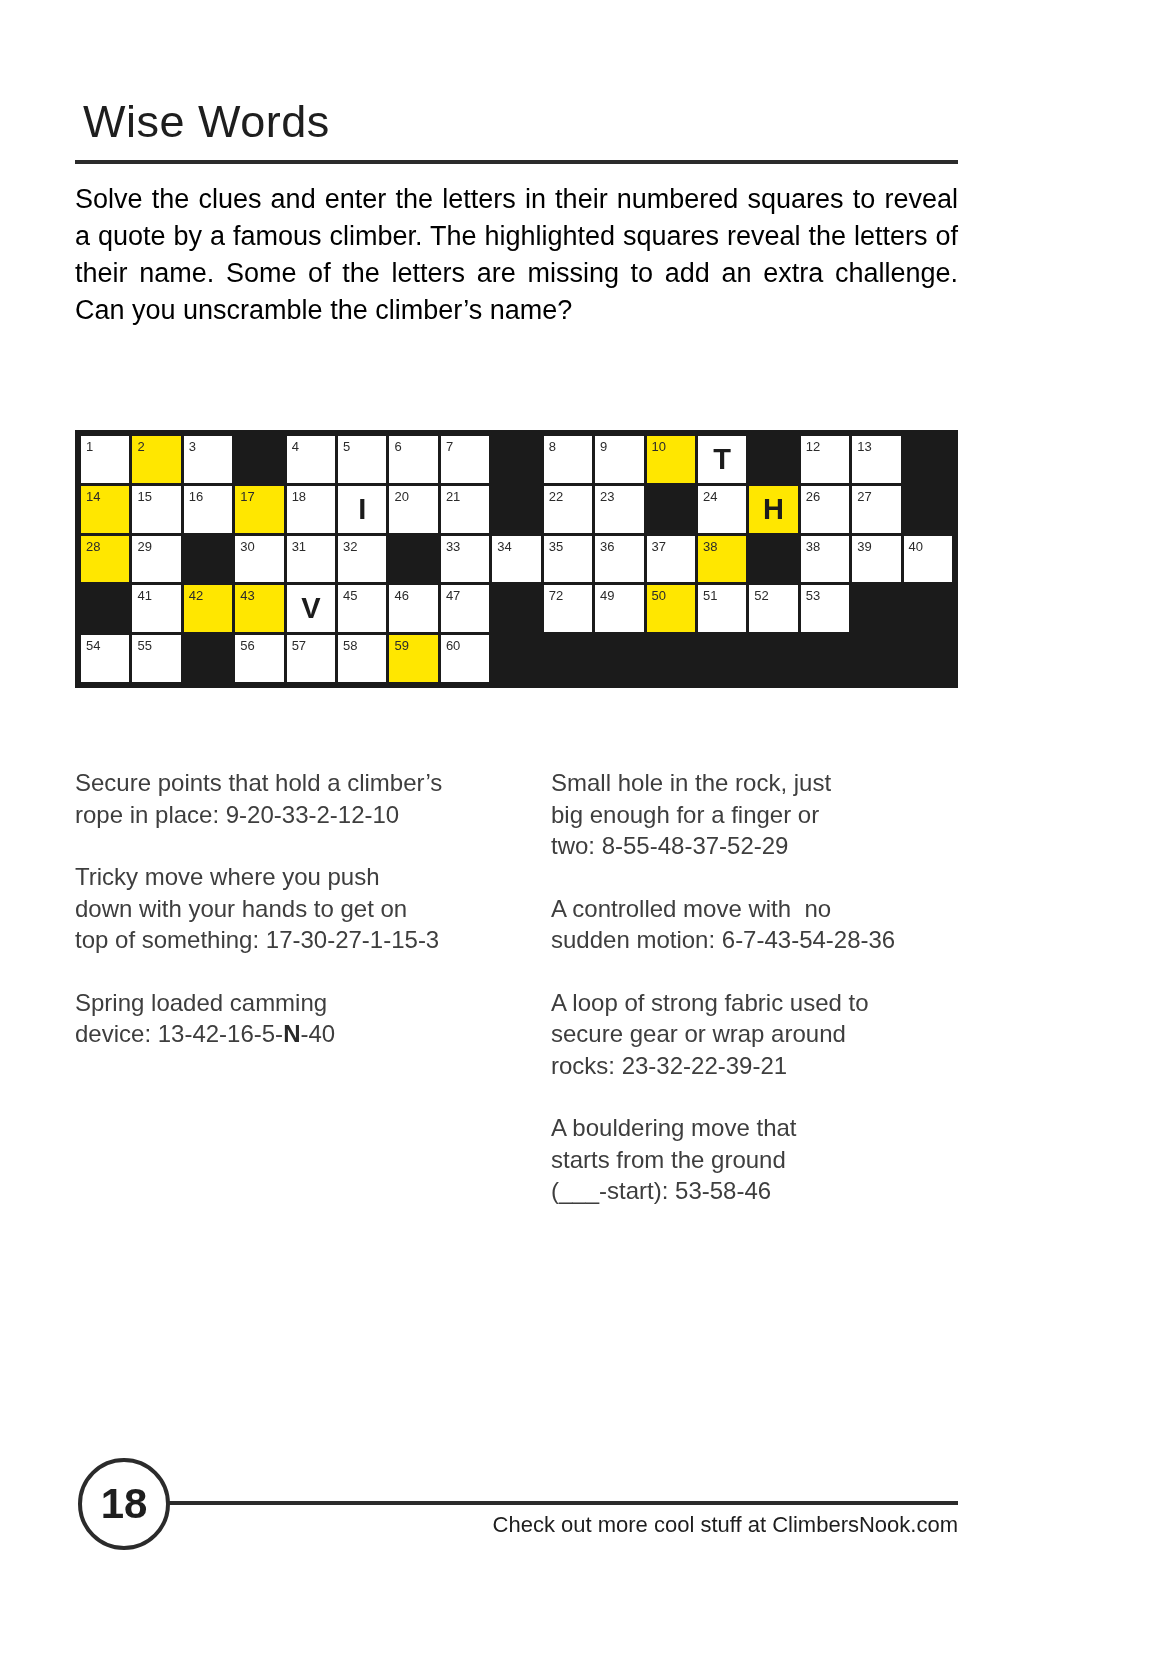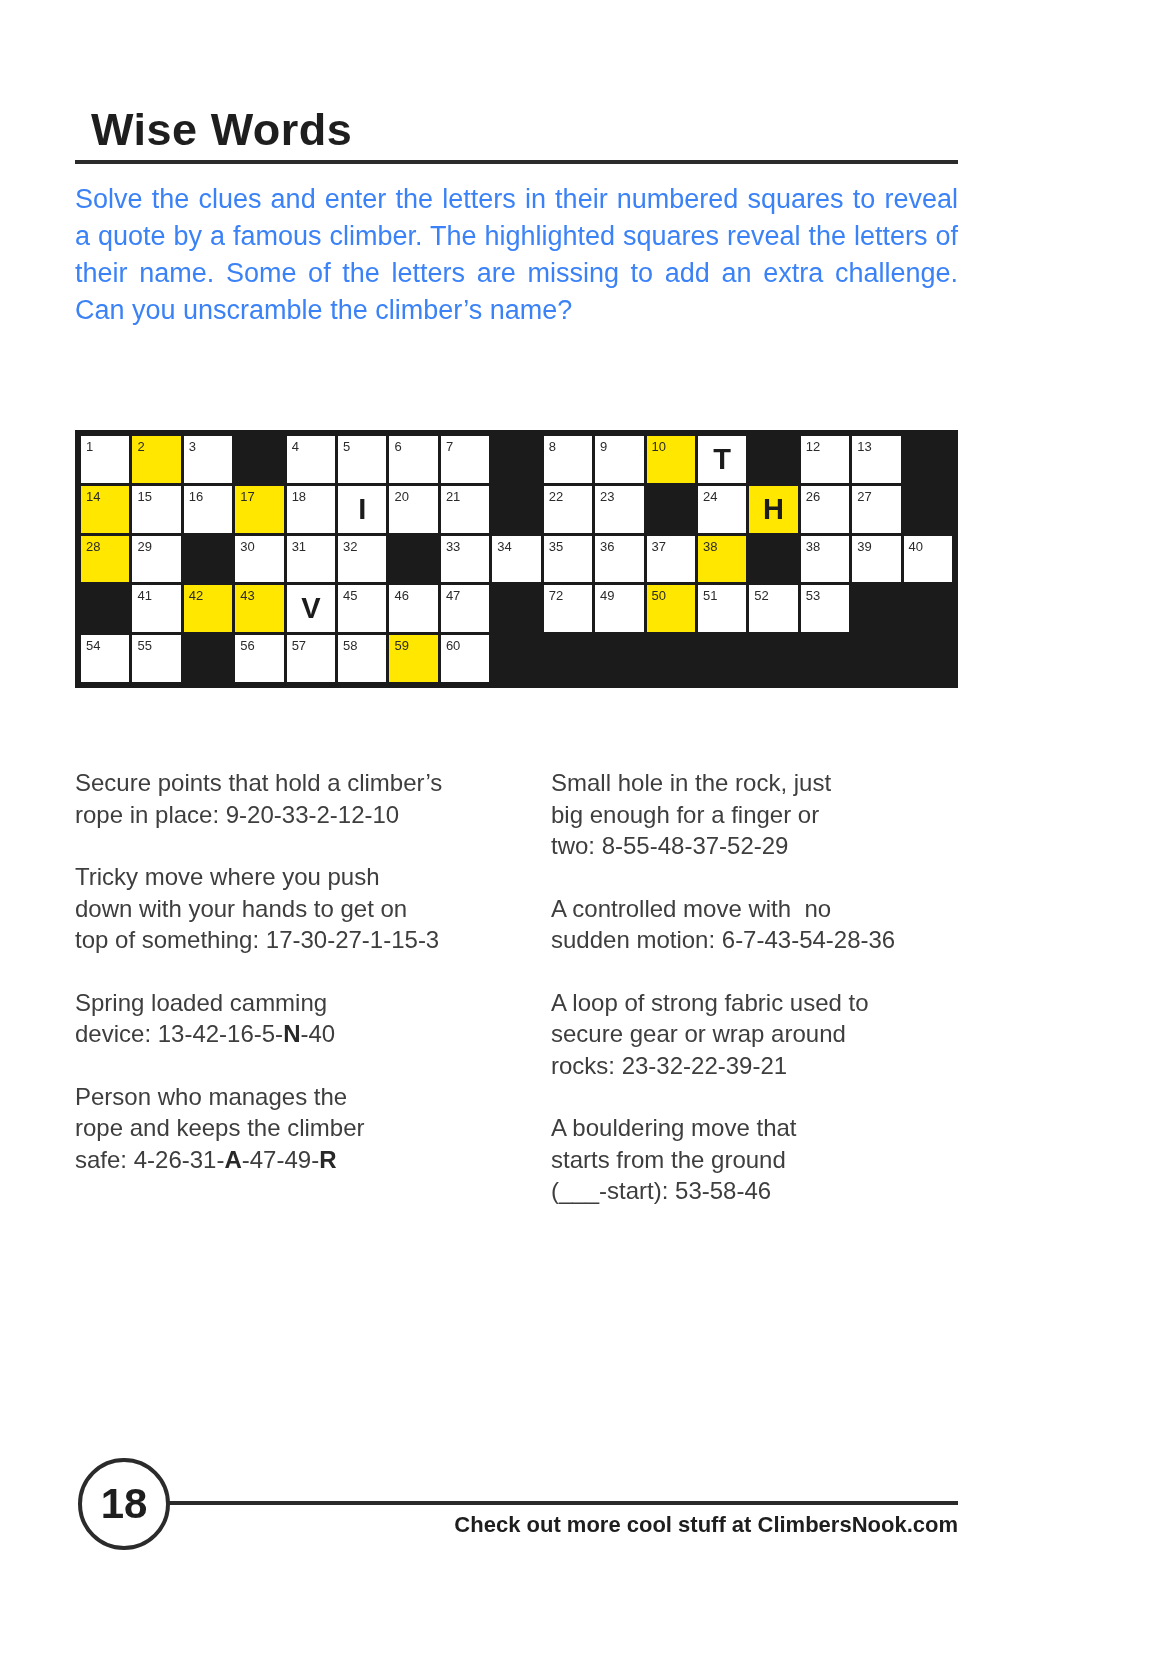--- a/index.html
+++ b/index.html
@@ -1,29 +1,29 @@
 <!DOCTYPE html>
 <html><head>
 <meta charset="utf-8">
 <style>
   html,body { margin:0; padding:0; }
   body {
     width:1167px; height:1656px; background:#ffffff; position:relative;
     font-family:"Liberation Sans", sans-serif; color:#2e2e2e;
   }
   .title {
-    position:absolute; left:75px; top:88px; margin:16px;
-    font-size:45px; font-weight:bold; color:#1e1e1e; letter-spacing:0.5px;
+    position:absolute; left:75px; top:88px; margin:8px;
+    font-size:45px; font-weight:normal; color:#1e1e1e; letter-spacing:0.5px;
   }
   .rule {
     position:absolute; left:75px; top:160px; width:883px; height:4px; background:#2b2b2b;
   }
   .instructions {
     position:absolute; left:75px; top:181px; width:883px; margin:0;
-    font-size:27px; line-height:37px; color:#3b82f6;
+    font-size:27px; line-height:37px; color:#000000;
     text-align:justify; text-align-last:left;
   }
   .grid {
     position:absolute; left:75px; top:430px; width:883px; height:258px;
     background:#1b1b1b; box-sizing:border-box; padding:6px;
     display:grid; grid-template-columns:repeat(17,1fr); grid-template-rows:repeat(5,1fr); gap:3px;
   }
   .cell { position:relative; }
   .cell.white  { background:#ffffff; }
   .cell.yellow { background:#FFE700; }
@@ -47,21 +47,21 @@
     position:absolute; left:78px; top:1458px; width:84px; height:84px;
     border:4px solid #2b2b2b; border-radius:50%; background:#ffffff;
     display:flex; align-items:center; justify-content:center;
     font-size:42px; font-weight:bold; color:#1e1e1e; z-index:2;
   }
   .footer-rule {
     position:absolute; left:162px; top:1501px; width:796px; height:4px; background:#2b2b2b;
   }
   .footer-text {
     position:absolute; left:75px; top:1512px; width:883px; text-align:right;
-    font-size:22px; font-weight:bold; color:#1e1e1e;
+    font-size:22px; font-weight:normal; color:#1e1e1e;
   }
 </style>
 </head>
 <body>
 
 <div>
   <h1 class="title">Wise Words</h1>
   <div class="rule"></div>
   <p class="instructions">Solve the clues and enter the letters in their numbered squares to reveal a quote by a famous climber. The highlighted squares reveal the letters of their name. Some of the letters are missing to add an extra challenge. Can you unscramble the climber’s name?</p>
 
@@ -276,23 +276,20 @@
     </div>
 
   <div class="clues-col left">
       <p class="clue"><span>Secure points that hold a climber’s
 rope in place: 9-20-33-2-12-10</span></p>
       <p class="clue"><span>Tricky move where you push
 down with your hands to get on
 top of something: 17-30-27-1-15-3</span></p>
       <p class="clue"><span>Spring loaded camming
 device: 13-42-16-5-</span><span class="b">N</span><span>-40</span></p>
-      <p class="clue"><span>Person who manages the
-rope and keeps the climber
-safe: 4-26-31-</span><span class="b">A</span><span>-47-49-</span><span class="b">R</span></p>
     </div>
   <div class="clues-col right">
       <p class="clue"><span>Small hole in the rock, just
 big enough for a finger or
 two: 8-55-48-37-52-29</span></p>
       <p class="clue"><span>A controlled move with  no
 sudden motion: 6-7-43-54-28-36</span></p>
       <p class="clue"><span>A loop of strong fabric used to
 secure gear or wrap around
 rocks: 23-32-22-39-21</span></p>

